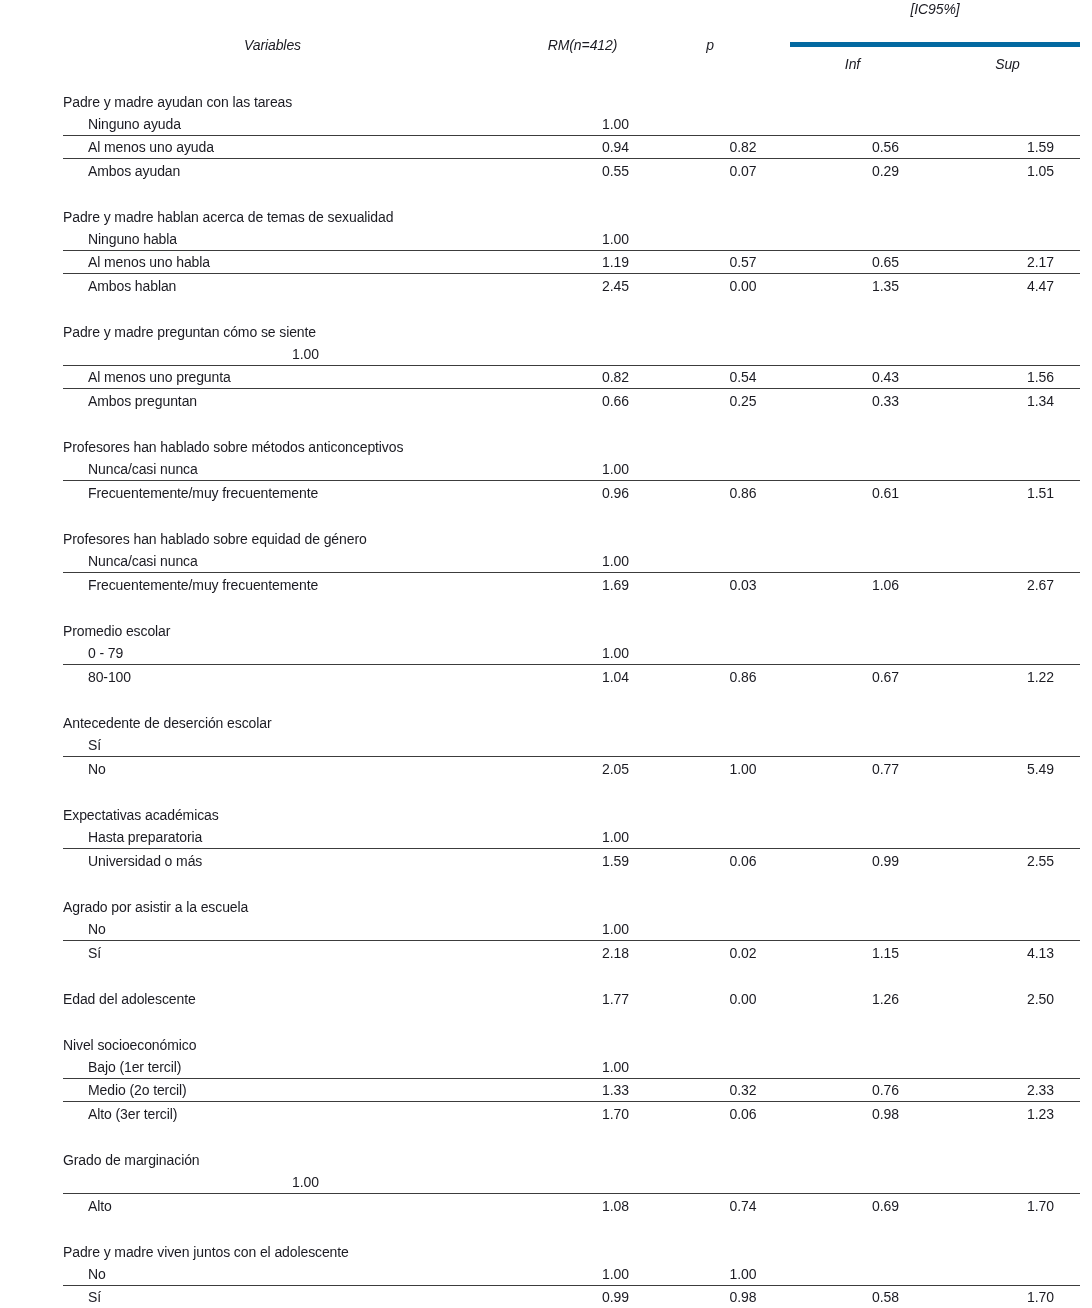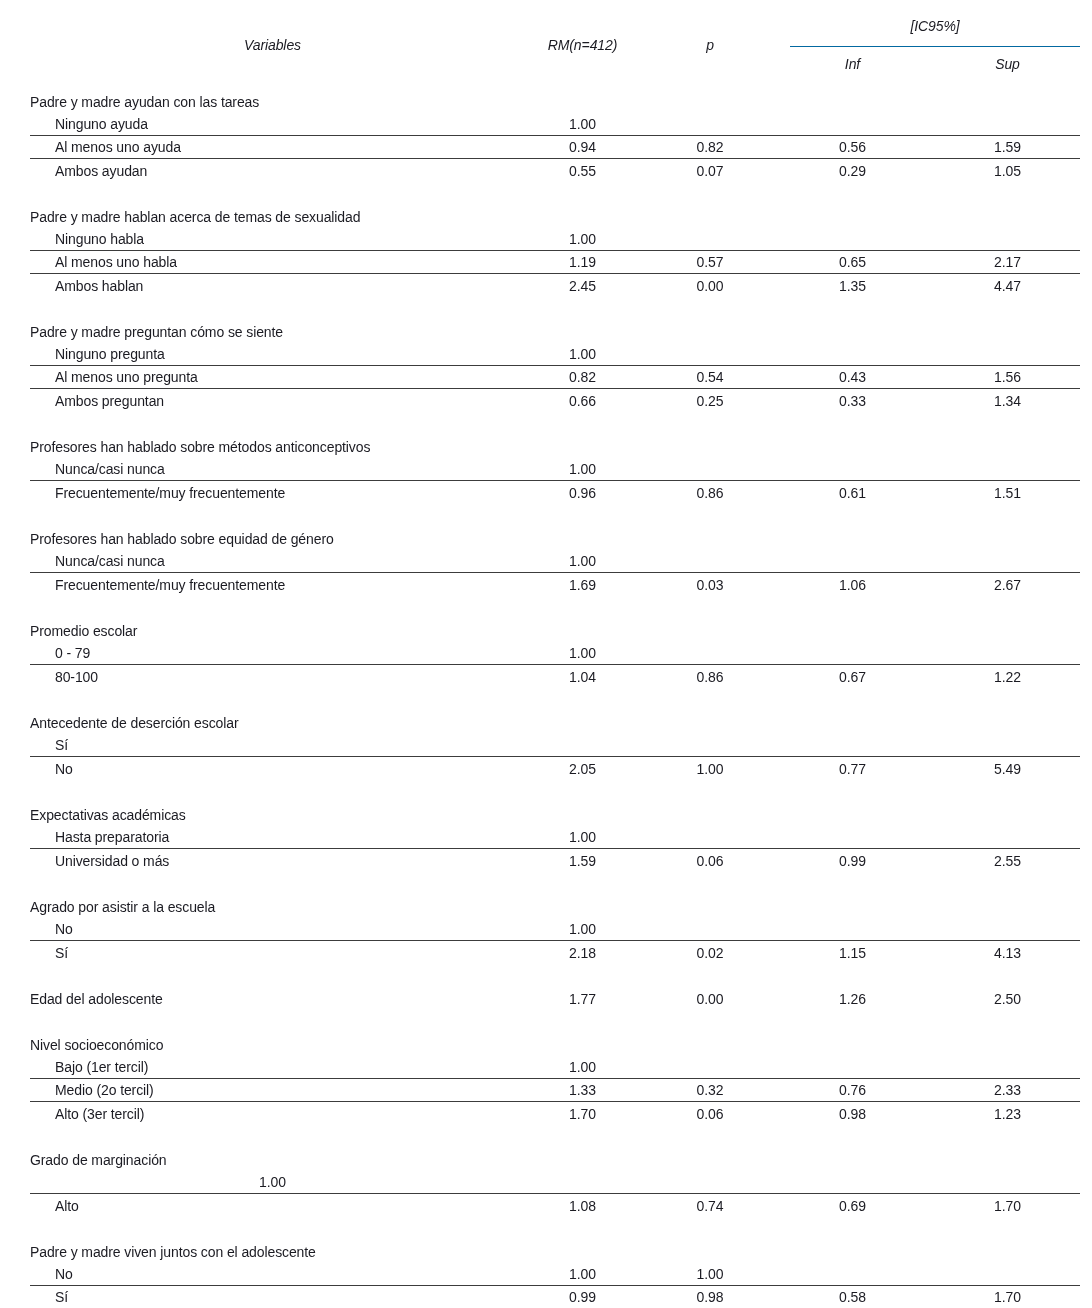--- a/index.html
+++ b/index.html
@@ -52,23 +52,23 @@
     display: flex;
     align-items: center;
     justify-content: center;
   }
   .h-ic {
     grid-column: 4 / 6;
     grid-row: 1;
     display: flex;
     align-items: flex-end;
     justify-content: center;
-    padding-bottom: 12px;
+    padding-bottom: 25px;
     margin-left: 20px;
-    border-bottom: 1px solid #0369a1;
+    border-bottom: 5px solid #0369a1;
     box-sizing: border-box;
   }
   .h-inf, .h-sup {
     grid-row: 2;
     text-align: center;
     padding-top: 9px;
   }
   .h-inf { grid-column: 4; }
   .h-sup { grid-column: 5; }
 
@@ -80,21 +80,21 @@
   }
   .row.bordered {
     border-bottom: 1px solid #3c3c3c;
   }
   .cell {
     white-space: nowrap;
     overflow: hidden;
   }
   .num { text-align: center; }
   .item-label { padding-left: 25px; }
-  .group { margin-bottom: 23px; }
+  .group { margin-bottom: 23px; margin-left: 33px; }
   .group:last-child { margin-bottom: 0; }
 </style>
 </head>
 <body>
 
 <div class="table-wrap">
 
   <div class="header grid-cols">
     <div class="h-variables">Variables</div>
     <div class="h-rm">
@@ -170,21 +170,20 @@
       </div>
       <div class="group">
         <div class="row grid-cols group-row">
           <div class="cell label group-label">Padre y madre preguntan cómo se siente</div>
           <div class="cell num"></div>
           <div class="cell num"></div>
           <div class="cell num"></div>
           <div class="cell num"></div>
         </div>
         <div class="row grid-cols item-row bordered">
-          <div class="cell label item-label">Ninguno pregunta</div>
           <div class="cell num">1.00</div>
           <div class="cell num"></div>
           <div class="cell num"></div>
           <div class="cell num"></div>
         </div>
         <div class="row grid-cols item-row bordered">
           <div class="cell label item-label">Al menos uno pregunta</div>
           <div class="cell num">0.82</div>
           <div class="cell num">0.54</div>
           <div class="cell num">0.43</div>

